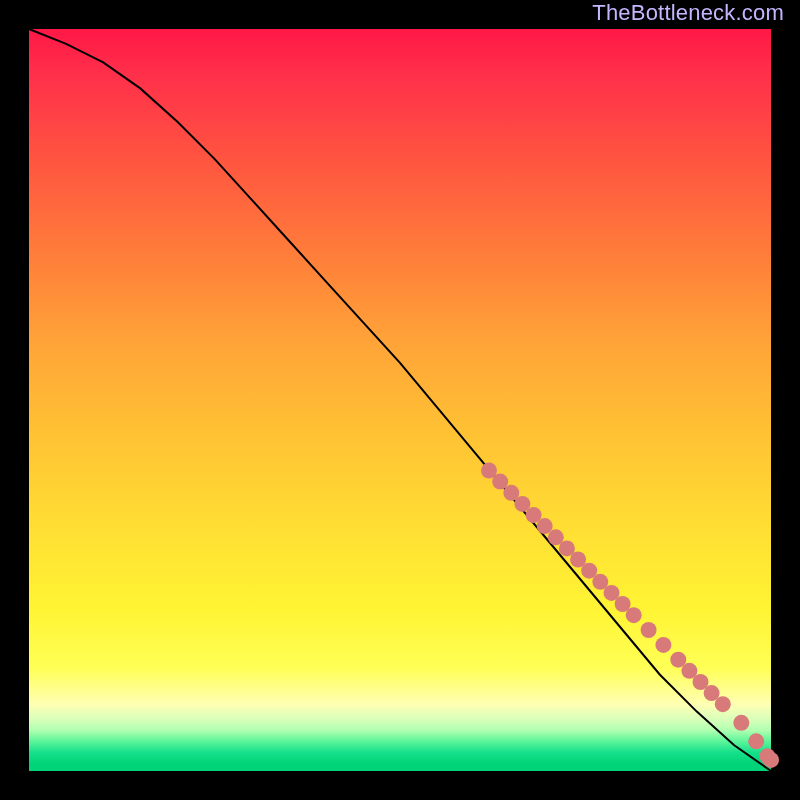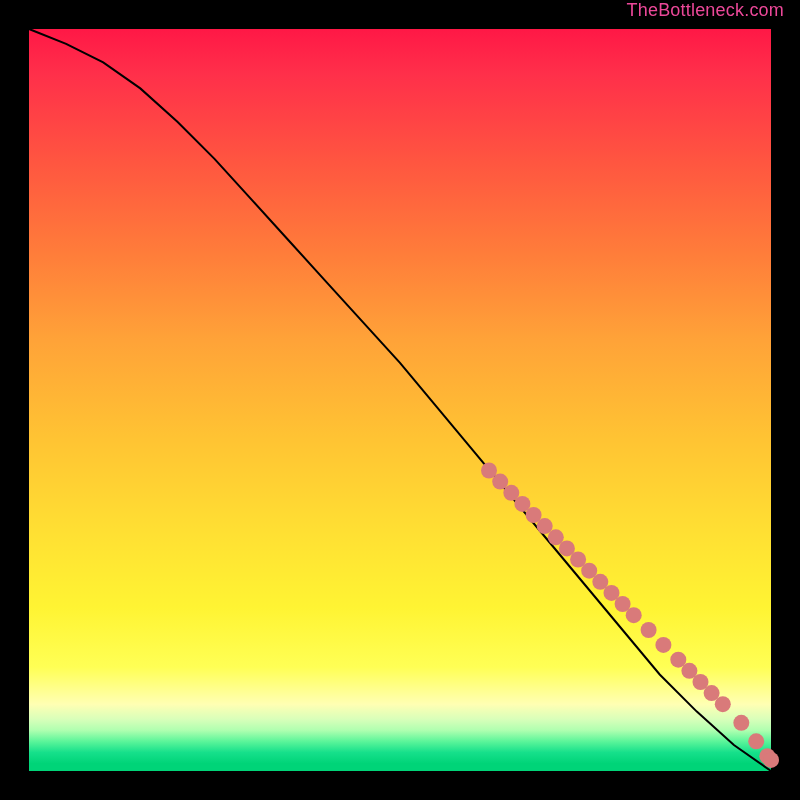--- a/index.html
+++ b/index.html
@@ -8,22 +8,22 @@
     position: relative;
     width: 800px;
     height: 800px;
     background: #000;
   }
   .attribution {
     position: absolute;
     top: 0;
     right: 16px;
     font-family: Arial, Helvetica, sans-serif;
-    font-size: 18px;
-    color: #ec4899;
+    font-size: 22px;
+    color: #c4b5fd;
     letter-spacing: 0.2px;
     user-select: none;
   }
   .plot {
     position: absolute;
     left: 29px;
     top: 29px;
     width: 742px;
     height: 742px;
     

